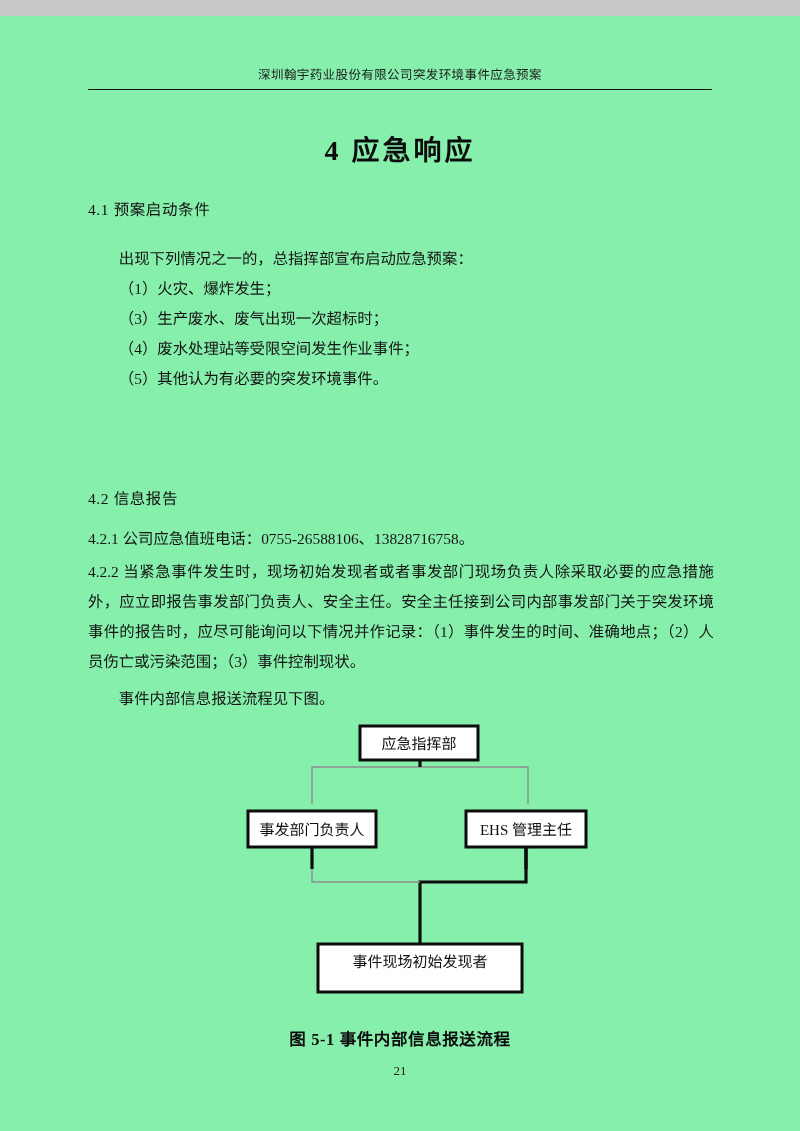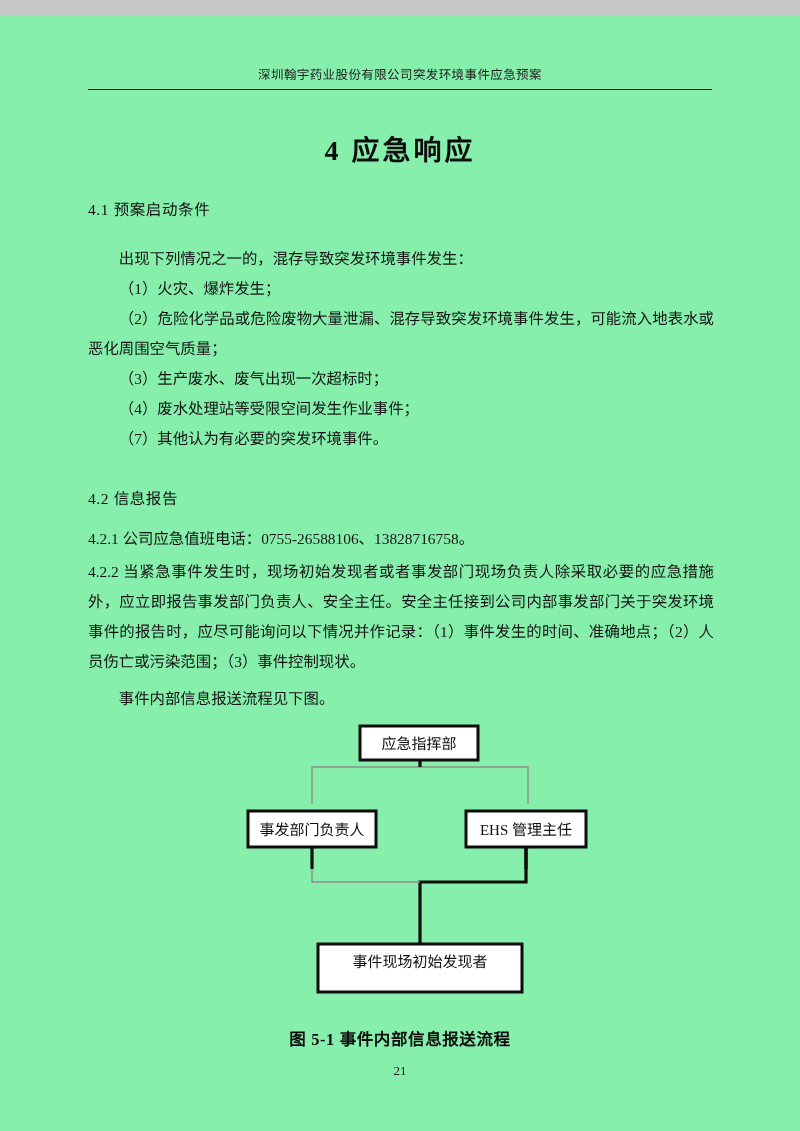--- a/index.html
+++ b/index.html
@@ -139,29 +139,28 @@
   <div class="header">
     <div class="header-text">深圳翰宇药业股份有限公司突发环境事件应急预案</div>
   </div>
   <div class="header-rule"></div>
 
   <div class="doc-title">4  应急响应</div>
 
   <div class="h2 h2-41">4.1  预案启动条件</div>
 
   <div class="body-block p-intro">
-    <p class="para indent2">出现下列情况之一的，混存导致突发环境事件发生：</p>
+    <p class="para indent2">出现下列情况之一的，总指挥部宣布启动应急预案：</p>
   </div>
 
   <div class="body-block p-items">
     <p class="para indent2">（1）火灾、爆炸发生；</p>
-    <p class="para indent2">（2）危险化学品或危险废物大量泄漏、混存导致突发环境事件发生，可能流入地表水或恶化周围空气质量；</p>
     <p class="para indent2">（3）生产废水、废气出现一次超标时；</p>
     <p class="para indent2">（4）废水处理站等受限空间发生作业事件；</p>
-    <p class="para indent2">（7）其他认为有必要的突发环境事件。</p>
+    <p class="para indent2">（5）其他认为有必要的突发环境事件。</p>
   </div>
 
   <div class="h2 h2-42">4.2  信息报告</div>
 
   <div class="body-block p-421">
     <p class="para hang">4.2.1  公司应急值班电话：0755-26588106、13828716758。</p>
   </div>
 
   <div class="body-block p-422">
     <p class="para hang">4.2.2 当紧急事件发生时，现场初始发现者或者事发部门现场负责人除采取必要的应急措施外，应立即报告事发部门负责人、安全主任。安全主任接到公司内部事发部门关于突发环境事件的报告时，应尽可能询问以下情况并作记录：（1）事件发生的时间、准确地点；（2）人员伤亡或污染范围；（3）事件控制现状。</p>

